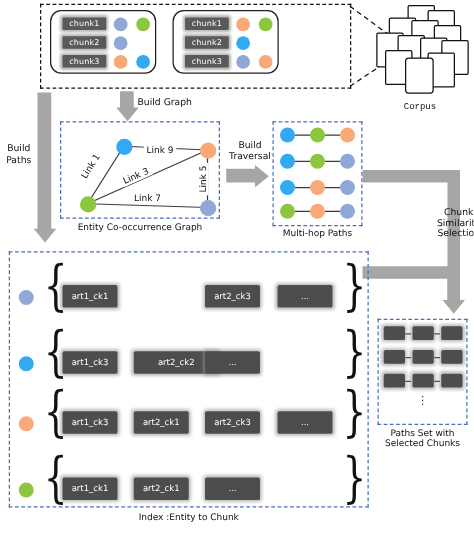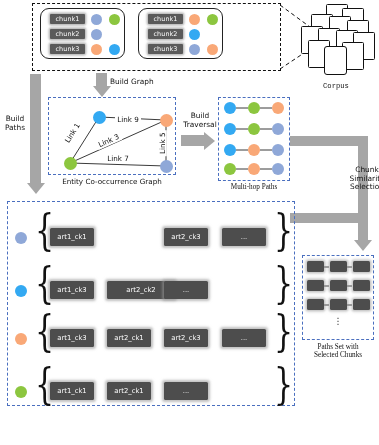--- a/index.html
+++ b/index.html
@@ -162,21 +162,21 @@
   <div class="abs dot" style="left:272px;top:123px;width:12px;height:12px;background:#8fa8d8;"></div>
 
   <div class="abs dot" style="left:224px;top:144px;width:12px;height:12px;background:#33a9f2;"></div>
   <div class="abs dot" style="left:248px;top:144px;width:12px;height:12px;background:#f9a877;"></div>
   <div class="abs dot" style="left:272px;top:144px;width:12px;height:12px;background:#8fa8d8;"></div>
 
   <div class="abs dot" style="left:224px;top:163px;width:12px;height:12px;background:#8cc63f;"></div>
   <div class="abs dot" style="left:248px;top:163px;width:12px;height:12px;background:#f9a877;"></div>
   <div class="abs dot" style="left:272px;top:163px;width:12px;height:12px;background:#8fa8d8;"></div>
 
-  <div class="abs lbl" style="left:214px;top:183px;width:80px;font-family:Liberation Serif, serif;">Multi-hop Paths</div>
+  <div class="abs lbl" style="left:214px;top:183px;width:80px;">Multi-hop Paths</div>
 
   <div class="abs gbar" style="left:290px;top:136px;width:78px;height:10px;"></div>
 
   <div class="abs gbar" style="left:358px;top:136px;width:10px;height:104px;"></div>
 
   <div class="abs gbar" style="left:290px;top:213px;width:78px;height:10px;"></div>
 
   <div class="abs gbar" style="left:358px;top:213px;width:10px;height:28px;"></div>
   <div class="abs garrow-down-head" style="left:354px;top:240px;"></div>
   <div class="abs lbl lbl-b" style="left:306px;top:166px;width:50px;margin-left:36px;">Chunk
@@ -207,20 +207,21 @@
   <div class="abs chunkbox" style="left:222px;top:329px;width:44px;height:18px;">...</div>
   <div class="abs brace" style="left:274px;top:316px;transform:scaleY(1.45);">}</div>
 
   <div class="abs dot" style="left:15px;top:386px;width:12px;height:12px;background:#8cc63f;"></div>
   <div class="abs brace" style="left:35px;top:369px;transform:scaleY(1.45);">{</div>
   <div class="abs chunkbox" style="left:50px;top:382px;width:44px;height:18px;">art1_ck1</div>
   <div class="abs chunkbox" style="left:107px;top:382px;width:44px;height:18px;">art2_ck1</div>
   <div class="abs chunkbox" style="left:164px;top:382px;width:44px;height:18px;">...</div>
   <div class="abs brace" style="left:274px;top:369px;transform:scaleY(1.45);">}</div>
 
+  <div class="abs lbl" style="left:7px;top:410px;width:288px;">Index :Entity to Chunk</div>
 
   <div class="abs dash-blue" style="left:302px;top:255px;width:72px;height:85px;"></div>
   <svg class="abs" style="left:302px;top:255px;" width="72" height="85">
     <line x1="22" y1="12" x2="27" y2="12" stroke="#3b3b3b" stroke-width="1"></line>
     <line x1="45" y1="12" x2="50" y2="12" stroke="#3b3b3b" stroke-width="1"></line>
     <line x1="22" y1="31" x2="27" y2="31" stroke="#3b3b3b" stroke-width="1"></line>
     <line x1="45" y1="31" x2="50" y2="31" stroke="#3b3b3b" stroke-width="1"></line>
     <line x1="22" y1="50" x2="27" y2="50" stroke="#3b3b3b" stroke-width="1"></line>
     <line x1="45" y1="50" x2="50" y2="50" stroke="#3b3b3b" stroke-width="1"></line>
   </svg>
@@ -229,16 +230,16 @@
   <div class="abs chunkbox" style="left:330px;top:261px;width:17px;height:11px;"></div>
   <div class="abs chunkbox" style="left:353px;top:261px;width:17px;height:11px;"></div>
   <div class="abs chunkbox" style="left:307px;top:280px;width:17px;height:11px;"></div>
   <div class="abs chunkbox" style="left:330px;top:280px;width:17px;height:11px;"></div>
   <div class="abs chunkbox" style="left:353px;top:280px;width:17px;height:11px;"></div>
   <div class="abs chunkbox" style="left:307px;top:299px;width:17px;height:11px;"></div>
   <div class="abs chunkbox" style="left:330px;top:299px;width:17px;height:11px;"></div>
   <div class="abs chunkbox" style="left:353px;top:299px;width:17px;height:11px;"></div>
   <div class="abs vert-dots" style="left:302px;top:318px;width:72px;">⋮</div>
 
-  <div class="abs lbl" style="left:298px;top:343px;width:80px;font-family:Liberation Serif, serif;">Paths Set with
+  <div class="abs lbl" style="left:298px;top:343px;width:80px;">Paths Set with
 Selected Chunks</div>
 
 </div>
 
 </body></html>

